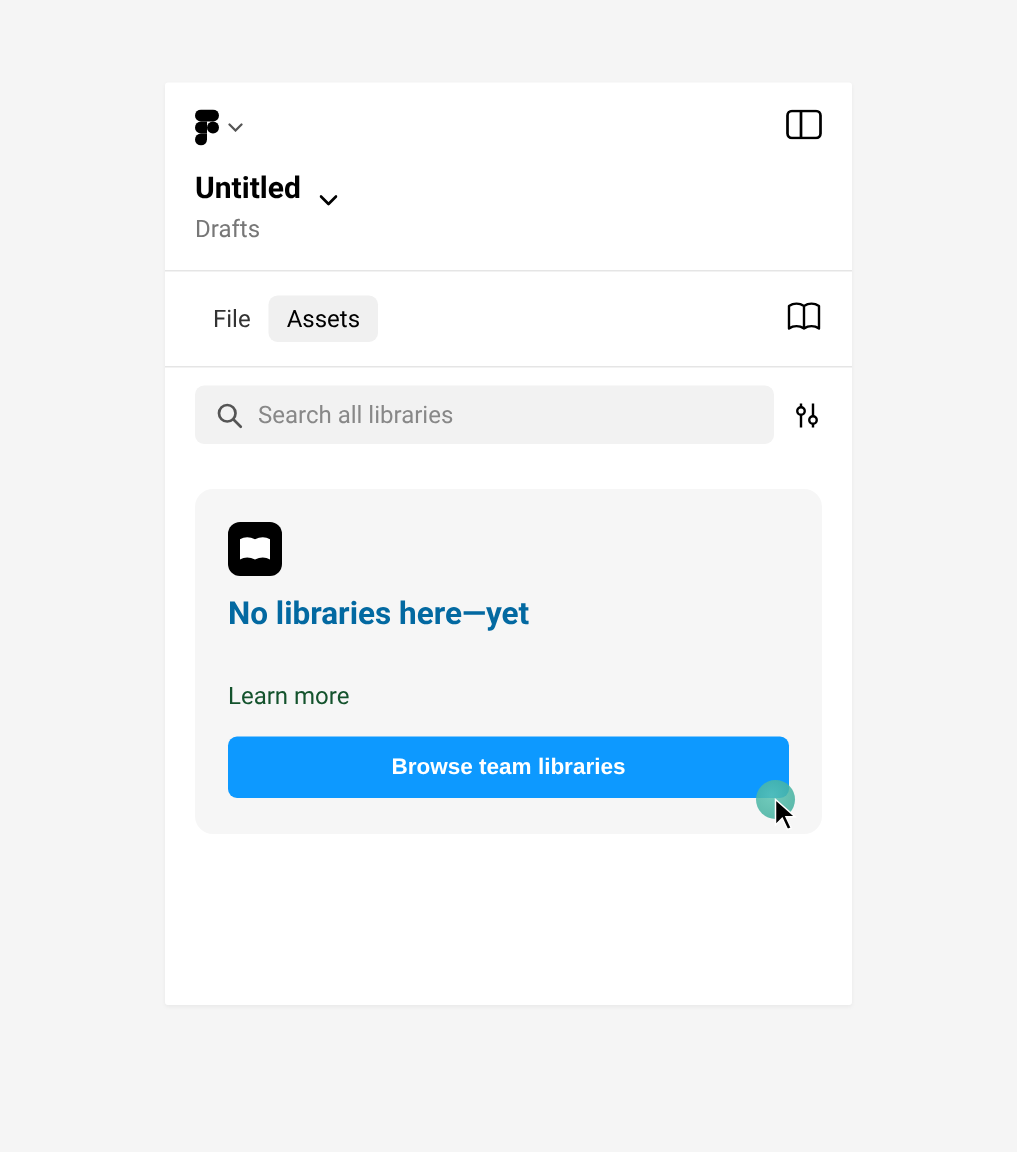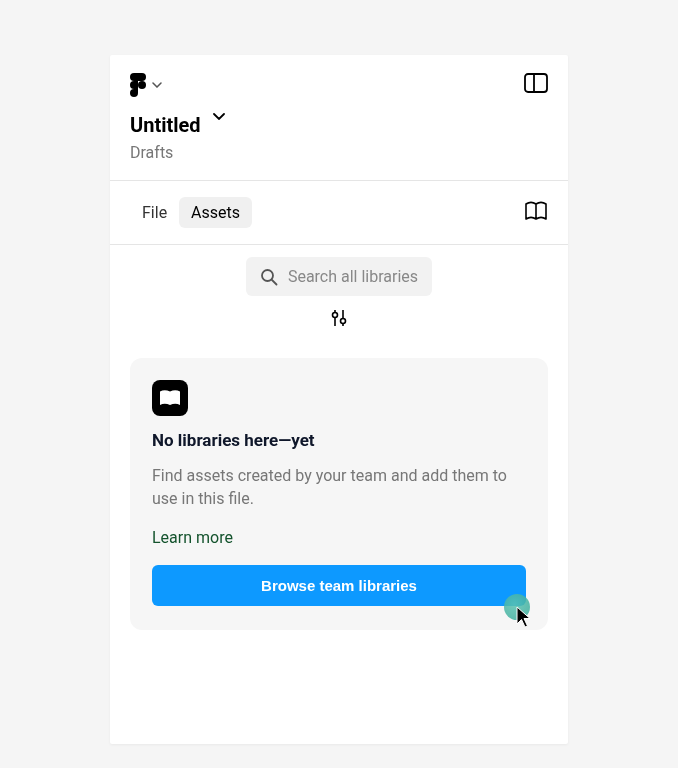--- a/index.html
+++ b/index.html
@@ -29,21 +29,21 @@
       display: flex;
       align-items: center;
       gap: 6px;
       cursor: pointer;
     }
     .title-section {
       padding: 16px 20px 18px 20px;
     }
     .title-row {
       display: flex;
-      align-items: flex-start;
+      align-items: flex-end;
       gap: 12px;
       cursor: pointer;
     }
     .title-text {
       font-size: 20px;
       font-weight: 700;
       color: #000;
     }
     .title-chevron {
       color: #000;
@@ -74,21 +74,20 @@
     .tab.active {
       font-weight: 400;
       background: #f0f0f0;
       color: #000;
     }
     .search-row {
       display: flex;
       align-items: center;
       gap: 12px;
       padding: 12px 20px 0 20px;
-      flex-direction: column;
     }
     .search-box {
       flex: 1;
       display: flex;
       align-items: center;
       gap: 10px;
       background: #f2f2f2;
       border-radius: 6px;
       padding: 10px 14px;
       cursor: text;
@@ -113,23 +112,23 @@
       width: 36px;
       height: 36px;
       background: #000;
       border-radius: 8px;
       display: flex;
       align-items: center;
       justify-content: center;
       margin-bottom: 14px;
     }
     .card-title {
-      font-size: 17px;
+      font-size: 21px;
       font-weight: 700;
-      color: #0f172a;
+      color: #0369a1;
       margin-bottom: 14px;
     }
     .card-desc {
       font-size: 16px;
       color: #777;
       line-height: 1.45;
     }
     .card-link {
       font-size: 16px;
       color: #14532d;
@@ -242,21 +241,20 @@
     </div>
   </div>
 
   <div class="empty-card">
     <div class="card-icon-wrap">
       <svg width="22" height="18" viewBox="0 0 22 18">
         <path d="M1 2.5c3-1.8 6.5-1.8 10 0v13.5c-3.5-1.8-7-1.8-10 0V2.5z M21 2.5c-3-1.8-6.5-1.8-10 0v13.5c3.5-1.8 7-1.8 10 0V2.5z" fill="#fff"></path>
       </svg>
     </div>
     <div class="card-title">No libraries here—yet</div>
-    <div class="card-desc">Find assets created by your team and add them to use in this file.</div>
     <span class="card-link">Learn more</span>
     <button class="browse-btn">Browse team libraries</button>
 
     <div class="cursor-overlay">
       <div class="cursor-blob"></div>
       <svg class="cursor-arrow" width="18" height="22" viewBox="0 0 18 22">
         <path d="M1 1 L1 18 L5.5 13.5 L9 21 L11.5 20 L8 12.5 L14 12.5 Z" fill="#000" stroke="#fff" stroke-width="1"></path>
       </svg>
     </div>
   </div>

